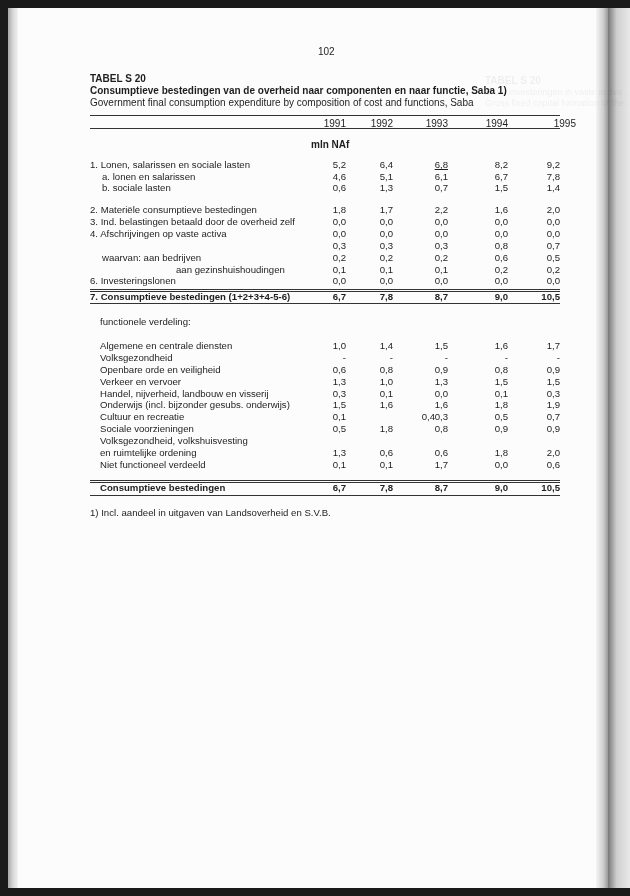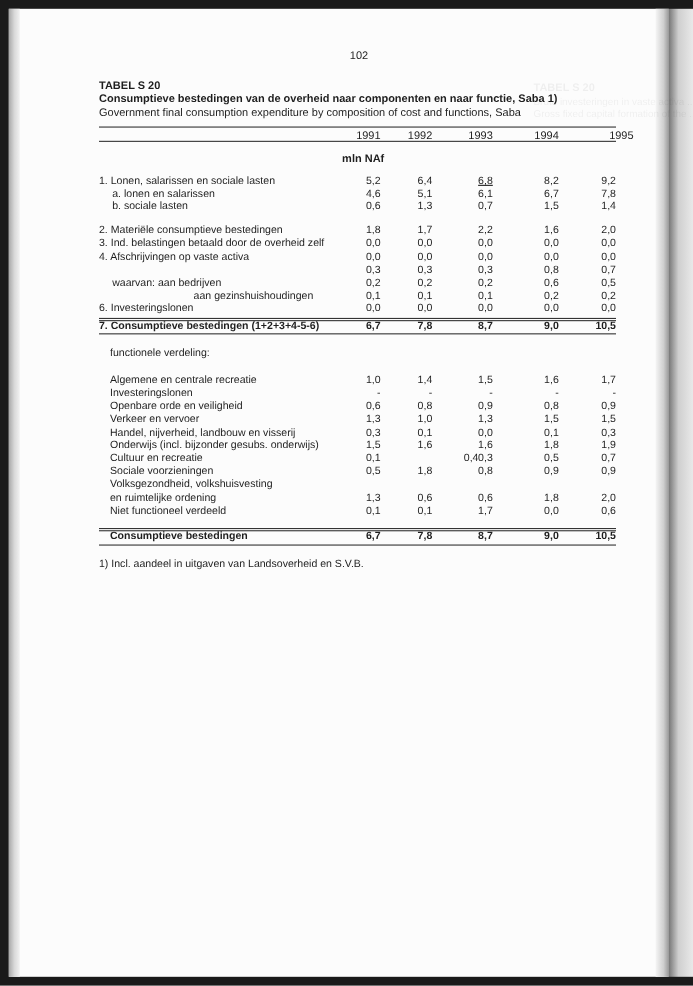--- a/index.html
+++ b/index.html
@@ -157,29 +157,29 @@
       <span class="label" style="left: 90px;">7. Consumptieve bestedingen (1+2+3+4-5-6)</span>
       <span class="val" style="left: 296px;">6,7</span>
       <span class="val" style="left: 343px;">7,8</span>
       <span class="val" style="left: 398px;">8,7</span>
       <span class="val" style="left: 458px;">9,0</span>
       <span class="val" style="left: 510px;">10,5</span>
     </div>
     <div class="rule" style="top: 303px;"></div>
     <div class="abs" style="left: 100px; top: 316px; font-size: 9.6px;">functionele verdeling:</div>
     <div class="row" style="top: 340px;">
-      <span class="label" style="left: 100px;">Algemene en centrale recreatie</span>
+      <span class="label" style="left: 100px;">Algemene en centrale diensten</span>
       <span class="val" style="left: 296px;">1,0</span>
       <span class="val" style="left: 343px;">1,4</span>
       <span class="val" style="left: 398px;">1,5</span>
       <span class="val" style="left: 458px;">1,6</span>
       <span class="val" style="left: 510px;">1,7</span>
     </div>
     <div class="row" style="top: 352px;">
-      <span class="label" style="left: 100px;">Investeringslonen</span>
+      <span class="label" style="left: 100px;">Volksgezondheid</span>
       <span class="val" style="left: 296px;">-</span>
       <span class="val" style="left: 343px;">-</span>
       <span class="val" style="left: 398px;">-</span>
       <span class="val" style="left: 458px;">-</span>
       <span class="val" style="left: 510px;">-</span>
     </div>
     <div class="row" style="top: 364px;">
       <span class="label" style="left: 100px;">Openbare orde en veiligheid</span>
       <span class="val" style="left: 296px;">0,6</span>
       <span class="val" style="left: 343px;">0,8</span>

